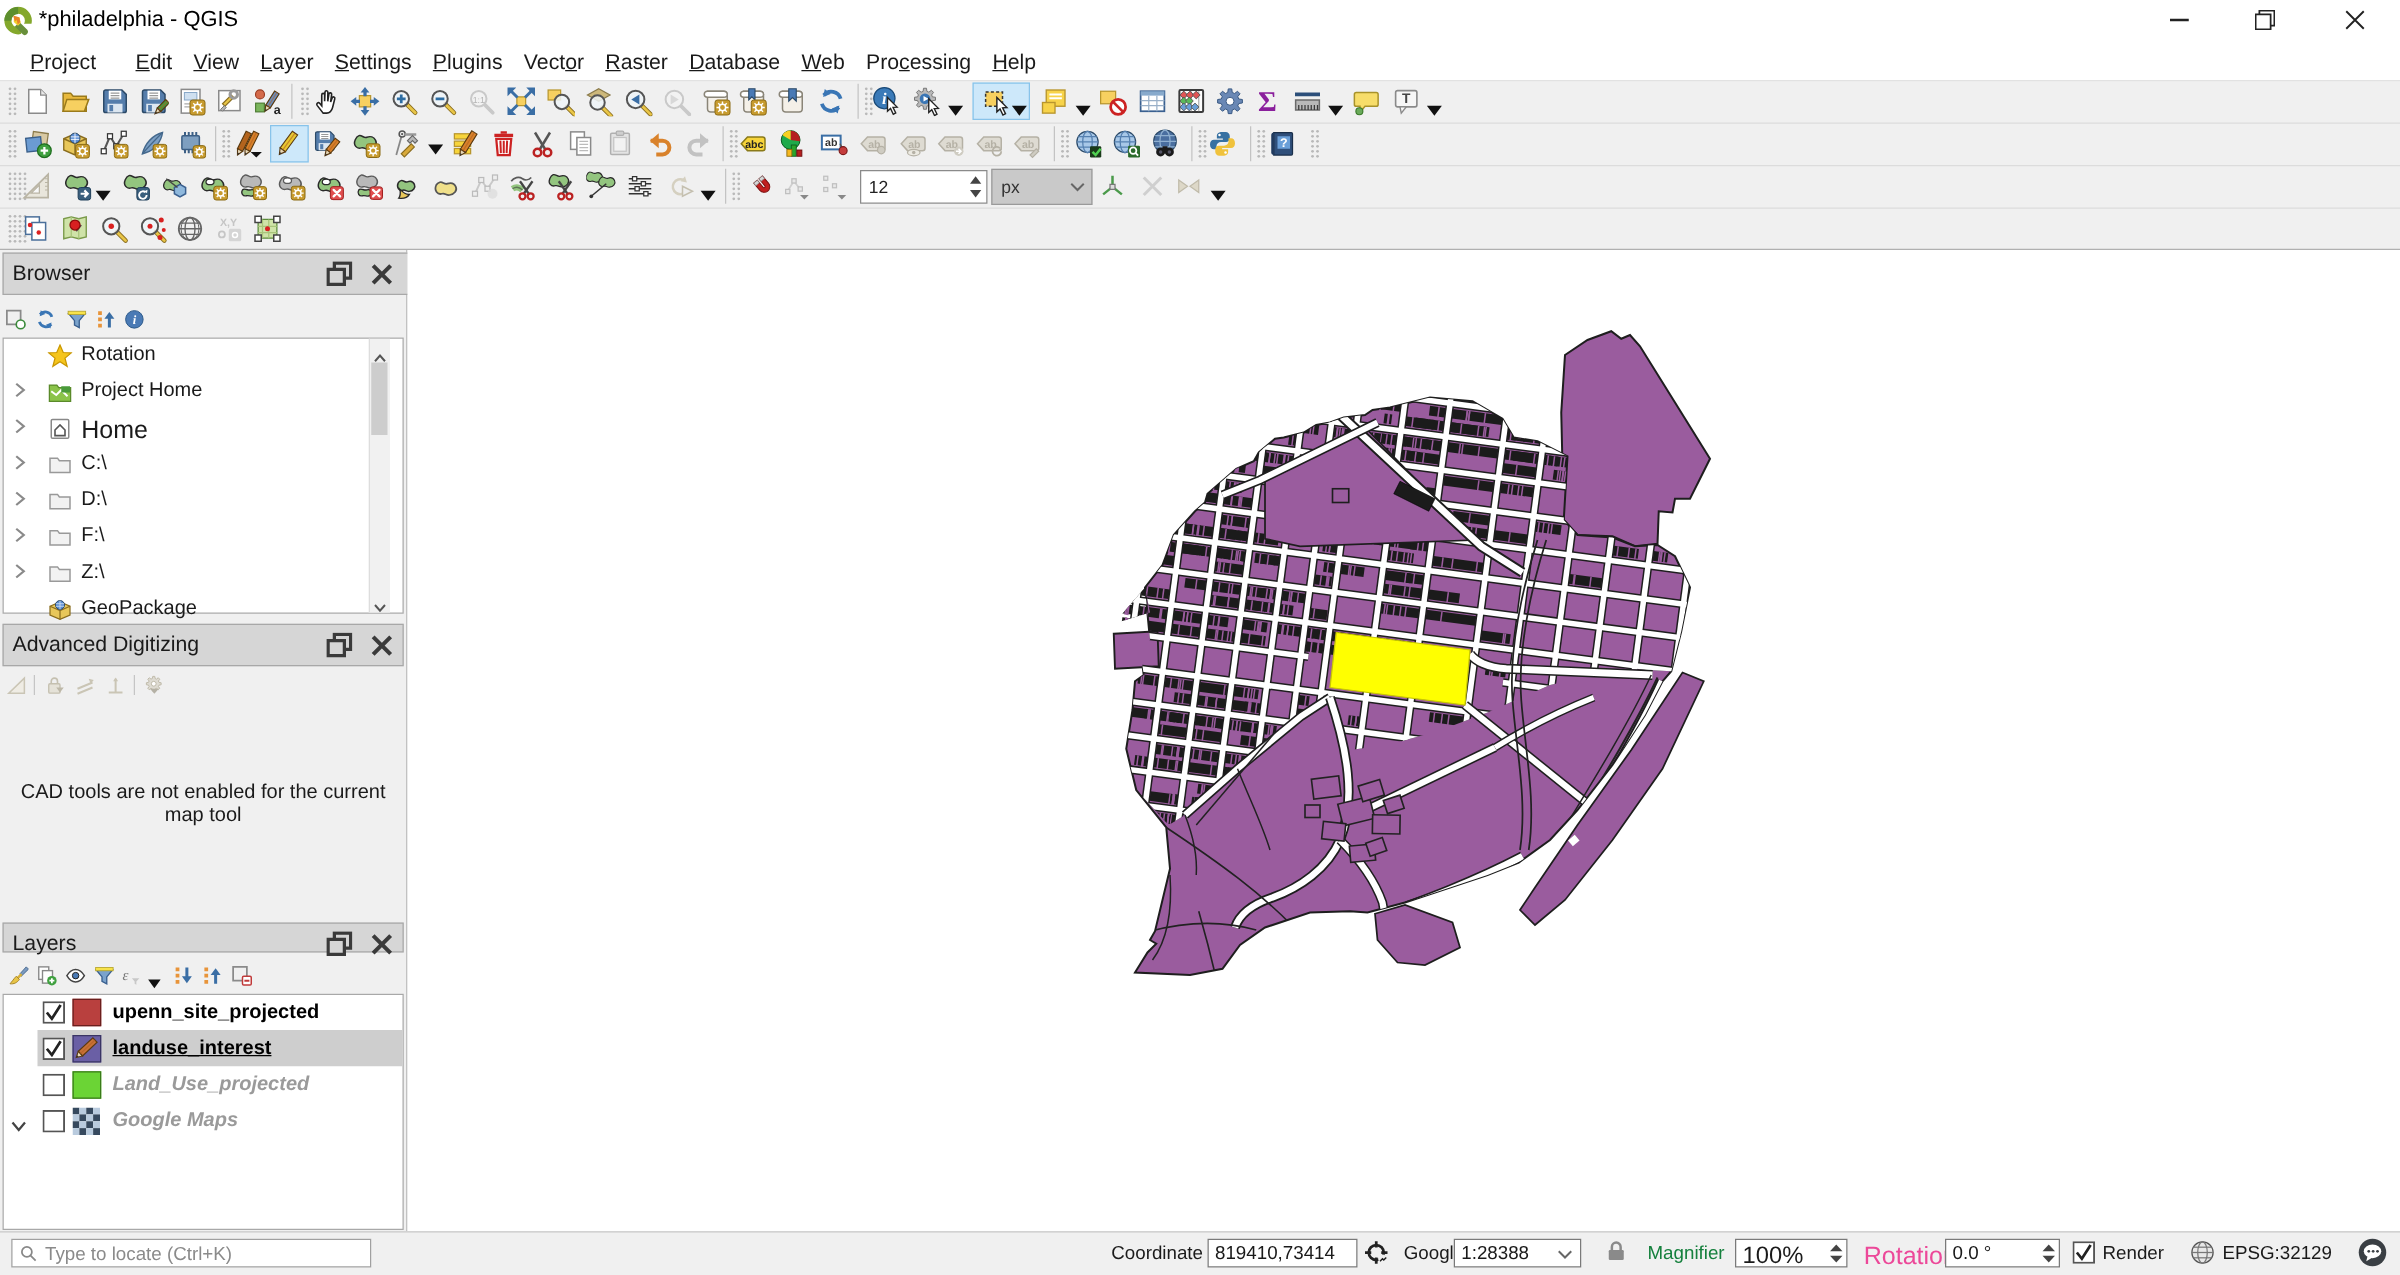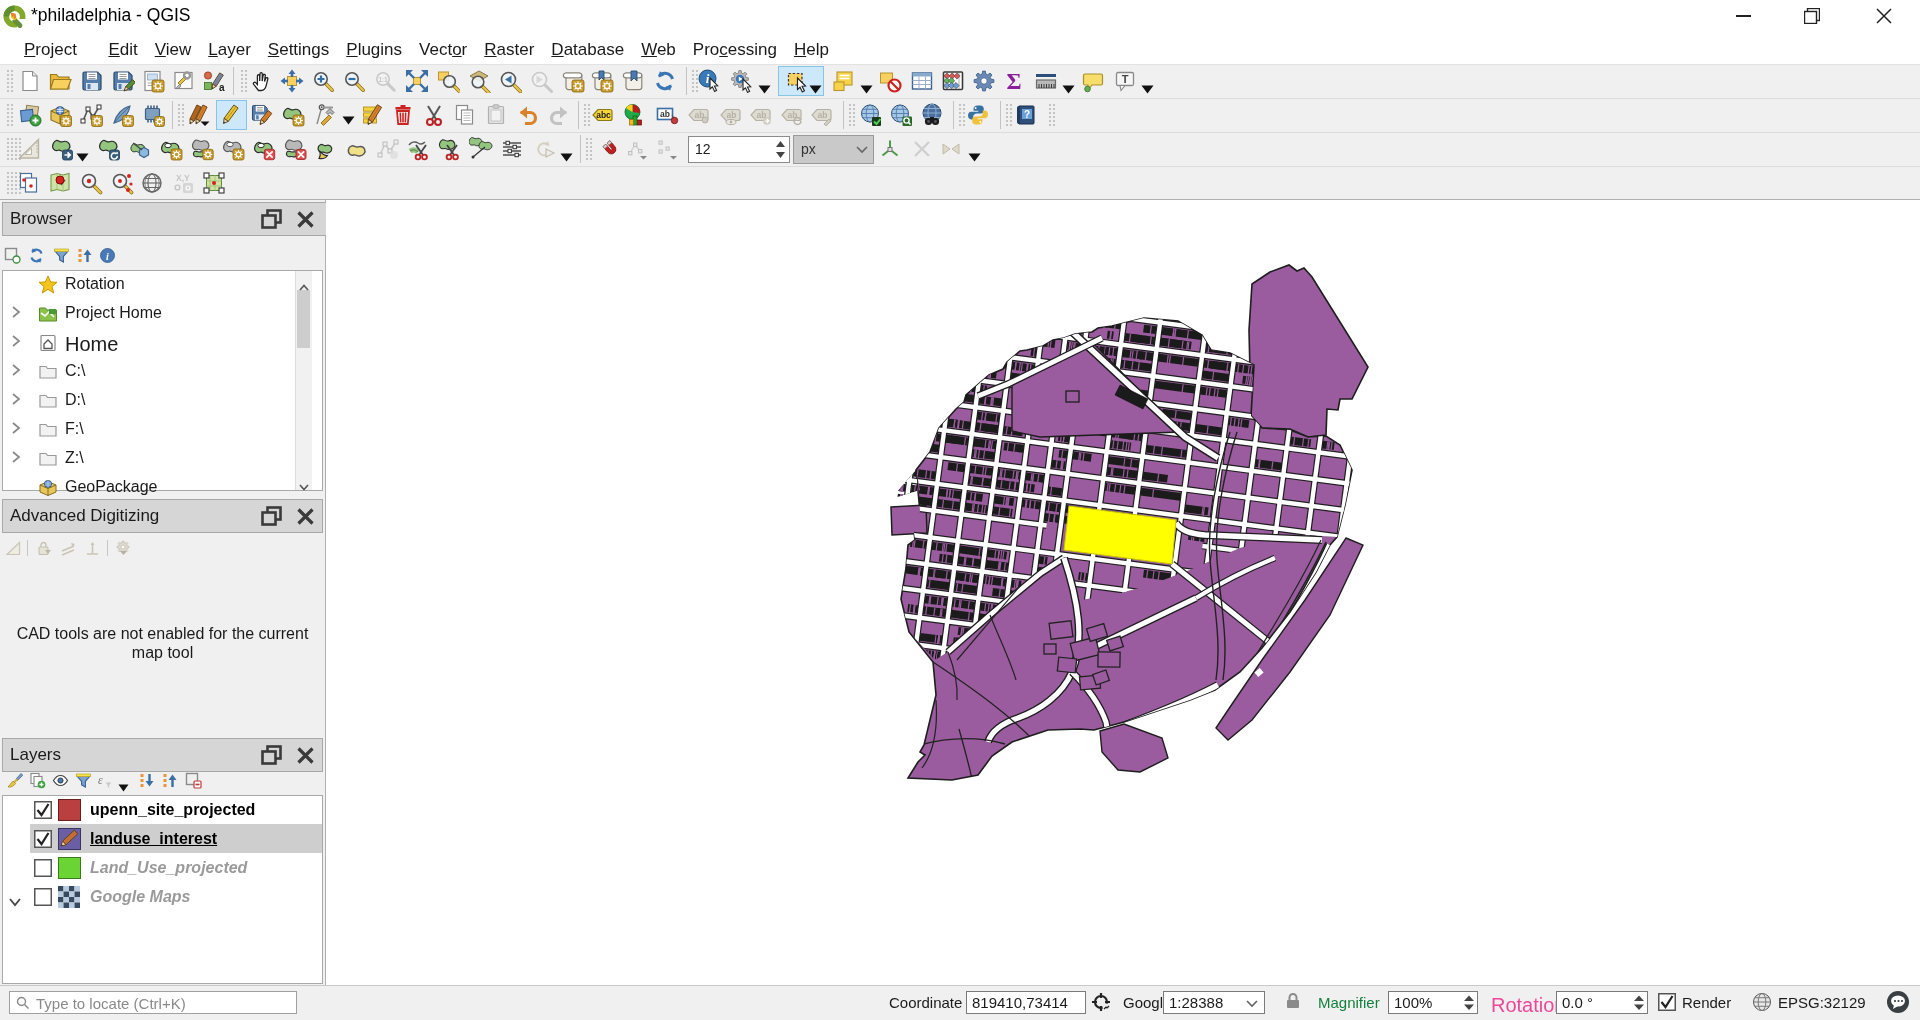--- a/index.html
+++ b/index.html
@@ -1190,21 +1190,21 @@
       <path d="M3 14L14 14M8.5 14V3" stroke="#cac5b5" stroke-width="1.6" fill="none"></path>
       <path d="M6.5 5l2-3 2 3z" fill="#cac5b5"></path>
     </svg></div>
 <div class="abs" style="left:107px;top:540px;width:1px;height:16px;background:#c5c5c5"></div>
 <div class="i" style="left:115px;top:540px"><svg width="17" height="17" viewBox="0 0 17 17">
       <path d="M13.9 6.2 L13.9 7.8 L12.2 8.1 L11.7 9.2 L12.8 10.6 L11.6 11.8 L10.2 10.7 L9.1 11.2 L8.8 12.9 L7.2 12.9 L6.9 11.2 L5.8 10.7 L4.4 11.8 L3.2 10.6 L4.3 9.2 L3.8 8.1 L2.1 7.8 L2.1 6.2 L3.8 5.9 L4.3 4.8 L3.2 3.4 L4.4 2.2 L5.8 3.3 L6.9 2.8 L7.2 1.1 L8.8 1.1 L9.1 2.8 L10.2 3.3 L11.6 2.2 L12.8 3.4 L11.7 4.8 L12.2 5.9 Z" fill="#dedbd2" stroke="#c0bbaa" stroke-width="0.8"></path>
       <circle cx="8" cy="7" r="1.92" fill="#fff" stroke="#c0bbaa" stroke-width="0.8"></circle>
       <polygon points="5,11 12,11 8.5,15" fill="#b5b1a5"></polygon>
     </svg></div>
 <div class="abs" style="left:0;top:624px;width:325px;text-align:center;font-size:16px;color:#1a1a1a;line-height:19px">CAD tools are not enabled for the current<br>map tool</div>
-<div class="abs" style="left:2px;top:738px;width:321px;height:34px;background:#d6d6d6;border:1px solid #a8a8a8">
+<div class="abs" style="left:2px;top:738px;width:321px;height:24px;background:#d6d6d6;border:1px solid #a8a8a8">
     <span style="position:absolute;left:7px;top:6px;font-size:17px;color:#1a1a1a">Layers</span>
     <svg style="position:absolute;left:258px;top:6px" width="21" height="21" viewBox="0 0 21 21">
       <rect x="6.5" y="1.5" width="13" height="12" fill="none" stroke="#3a3a3a" stroke-width="2.6"></rect>
       <rect x="1.5" y="6.5" width="13" height="12" fill="#d6d6d6" stroke="#3a3a3a" stroke-width="2.6"></rect>
     </svg>
     <svg style="position:absolute;left:293px;top:7px" width="19" height="19" viewBox="0 0 19 19">
       <path d="M2.5 2.5l14 14M16.5 2.5l-14 14" stroke="#3a3a3a" stroke-width="3.2"></path>
     </svg>
   </div>
 <div class="i" style="left:6px;top:772px"><svg width="17" height="17" viewBox="0 0 17 17">
@@ -2244,21 +2244,21 @@
     <svg style="position:absolute;right:6px;top:8px" width="12" height="8" viewBox="0 0 12 8">
       <path d="M1 1l5 5 5-5" fill="none" stroke="#666" stroke-width="1.6"></path>
     </svg>
   </div>
 <div class="abs" style="left:1284px;top:992px"><svg width="18" height="18" viewBox="0 0 18 18">
       <rect x="3" y="8" width="12" height="8" rx="1" fill="#8a8a8a"></rect>
       <path d="M5.5 8V5.5a3.5 3.5 0 017 0V8" fill="none" stroke="#8a8a8a" stroke-width="2"></path>
     </svg></div>
 <div class="abs" style="left:1318px;top:994px;font-size:15px;color:#15803d">Magnifier</div>
 <div class="abs" style="left:1388px;top:991px;width:90px;height:23px;background:#fff;border:1px solid #7a7a7a">
-    <span style="position:absolute;left:5px;top:2px;font-size:15px;color:#1a1a1a">100%</span>
+    <span style="position:absolute;left:5px;top:2px;font-size:19px;color:#1a1a1a">100%</span>
     <svg style="position:absolute;right:2px;top:2px" width="12" height="18" viewBox="0 0 12 18">
       <polygon points="1,7 11,7 6,1.5" fill="#444"></polygon>
       <polygon points="1,10.5 11,10.5 6,16" fill="#444"></polygon>
     </svg>
   </div>
 <div class="abs" style="left:1491px;top:994px;font-size:20px;color:#ec4899">Rotation</div>
 <div class="abs" style="left:1556px;top:991px;width:92px;height:23px;background:#fff;border:1px solid #7a7a7a">
     <span style="position:absolute;left:5px;top:2px;font-size:15px;color:#1a1a1a">0.0 °</span>
     <svg style="position:absolute;right:2px;top:2px" width="12" height="18" viewBox="0 0 12 18">
       <polygon points="1,7 11,7 6,1.5" fill="#444"></polygon>

